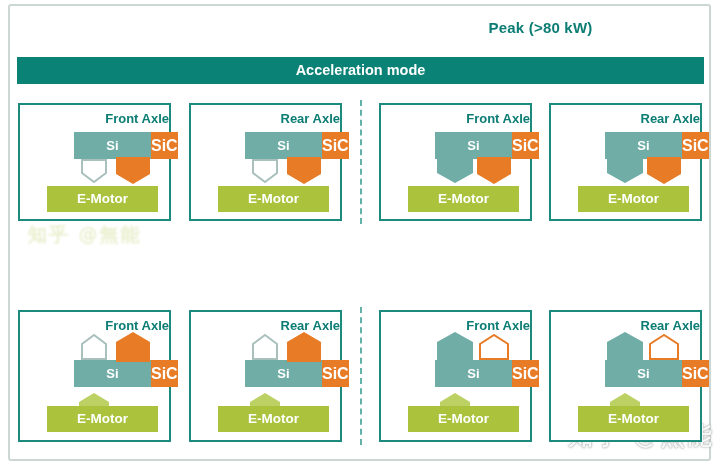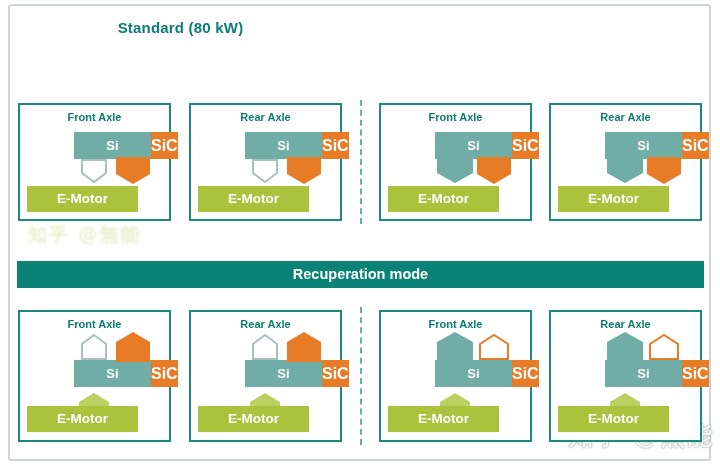--- a/index.html
+++ b/index.html
@@ -29,34 +29,34 @@
   }
   .divider{
     position:absolute; left:360px; width:0;
     border-left:2px dashed var(--divider);
   }
   .panel{
     position:absolute; width:153px; background:#ffffff;
     border:2px solid var(--border); box-sizing:border-box;
   }
   .panel-title{
-    position:absolute; left:0; right:0; text-align:center;
-    font-weight:bold; font-size:11px; color:var(--heading);
+    position:absolute; left:0; right:0; text-align:right;
+    font-weight:bold; font-size:13px; color:var(--heading);
   }
   .bar{
     position:absolute; left:19px; width:111px; height:27px; display:flex;
   }
   .blk{
     display:flex; align-items:center; justify-content:center;
     color:#ffffff; font-weight:bold;
   }
   .si{flex:0 0 77px; background:var(--si); font-size:13px;margin-left:35px;}
   .sic{flex:1 1 auto; background:var(--sic); font-size:16px;}
   .emotor{
-    position:absolute; left:7px; width:111px; height:26px;
+    position:absolute; left:27px; width:111px; height:26px;
     background:var(--emotor); color:#ffffff; font-weight:bold;
     font-size:13.5px; text-align:center; line-height:26px;
   }
   .arrow{position:absolute;}
   .watermark{
     position:absolute; right:6px; top:419px; font-size:25px; font-weight:bold;
     color:rgba(255,255,255,0.93); letter-spacing:2px;
     text-shadow:0 0 1px rgba(90,110,105,0.8), 0 0 3px rgba(120,130,125,0.45);
     font-family:"DejaVu Sans", sans-serif; white-space:nowrap;
   }
@@ -64,23 +64,24 @@
     position:absolute; left:28px; top:222px; font-size:19px; font-weight:bold;
     color:rgba(171,194,61,0.26); letter-spacing:2px; filter:blur(1.2px);
     font-family:"DejaVu Sans", sans-serif; white-space:nowrap;
   }
 </style>
 </head>
 <body>
 
 <div class="canvas" id="canvas">
   <div class="frame"></div>
-  <div class="col-header col-std">Standard (80 kW)</div>
+  <div class="col-header col-peak">Peak (&gt;80 kW)</div>
   <div class="watermark-ghost">知乎 @無能</div>
   <div class="watermark">知乎 @無能</div>
+<div class="banner" style="top: 57px;">Acceleration mode</div>
     <div class="divider" style="top: 100px; height: 124px;"></div>
     <div class="panel" style="left: 18px; top: 103px; height: 118px;">
       <div class="panel-title" style="top: 6px;">Front Axle</div>
       <div class="bar" style="top: 27px;">
         <div class="blk si">Si</div>
         <div class="blk sic">SiC</div>
       </div>
       <svg width="26" height="24" class="arrow" style="left: 61px; top: 54px;">
         <polygon points="1,1 25,1 25,14 13,23 1,14" fill="#ffffff" stroke="#a9c0bd" stroke-width="2"></polygon>
       </svg>
@@ -124,21 +125,20 @@
         <div class="blk sic">SiC</div>
       </div>
       <svg width="36" height="26" class="arrow" style="left: 56px; top: 52px;">
         <polygon points="0,0 36,0 36,16 18,26 0,16" fill="#6fada6"></polygon>
       </svg>
       <svg width="34" height="27" class="arrow" style="left: 96px; top: 52px;">
         <polygon points="0,0 34,0 34,17 17,27 0,17" fill="#e87b25"></polygon>
       </svg>
       <div class="emotor" style="top: 81px;">E-Motor</div>
     </div>
-    <div class="banner" style="top: 261px;">Recuperation mode</div>
     <div class="divider" style="top: 307px; height: 138px;"></div>
     <div class="panel" style="left: 18px; top: 310px; height: 132px;">
       <div class="panel-title" style="top: 6px;">Front Axle</div>
       <div class="bar" style="top: 48px;">
         <div class="blk si">Si</div>
         <div class="blk sic">SiC</div>
       </div>
       <svg width="26" height="26" class="arrow" style="left: 61px; top: 22px;">
         <polygon points="1,25 1,10 13,1 25,10 25,25" fill="#ffffff" stroke="#a9c0bd" stroke-width="2"></polygon>
       </svg>

